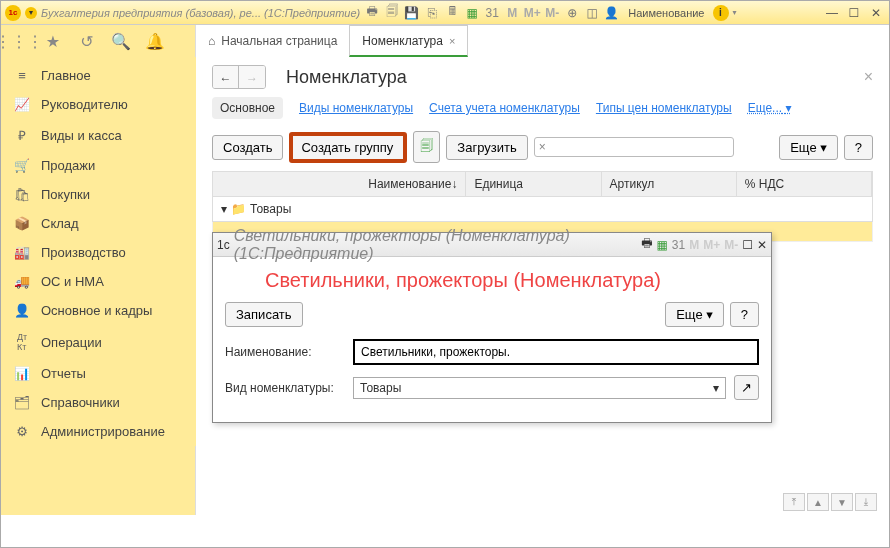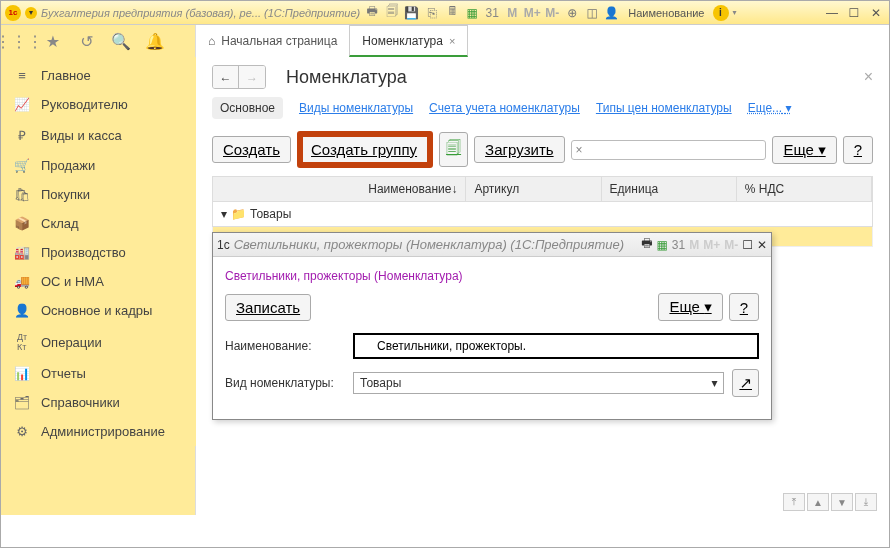--- a/index.html
+++ b/index.html
@@ -37,47 +37,47 @@
   .nav-btn:last-child { border-right: none; color: #bbb; }
   .page-title { font-size: 18px; color: #333; }
   .page-close-x { margin-left: auto; color: #aaa; font-size: 16px; cursor: pointer; }
 
   .subtabs { display: flex; align-items: center; gap: 16px; margin-bottom: 12px; font-size: 12px; }
   .subtab { color: #2b7de9; text-decoration: underline; cursor: pointer; }
   .subtab.active { background: #eee; padding: 4px 8px; border-radius: 4px; text-decoration: none; color: #333; }
   .subtab.dotted { text-decoration: underline dotted; }
 
   .cmdbar { display: flex; align-items: center; gap: 6px; margin-bottom: 8px; }
-  .btn { border: 1px solid #aaa; background: #f5f5f5; padding: 4px 10px; border-radius: 3px; cursor: pointer; font-size: 15px; text-decoration: underline; }
+  .btn { border: 1px solid #aaa; background: #f5f5f5; padding: 4px 10px; border-radius: 3px; cursor: pointer; font-size: 13px; }
   .btn.icon-only { padding: 4px 6px; }
-  .btn.highlight { border: 6px solid #c2410c; padding-left: 8px; }
+  .btn.highlight { border: 4px solid #c2410c; padding-left: 8px; }
   .search-box { border: 1px solid #bbb; border-radius: 3px; display: flex; align-items: center; padding: 2px 4px; flex: 1; max-width: 200px; }
   .search-box input { border: none; outline: none; flex: 1; font-size: 12px; color: #888; background: transparent; }
   .cmdbar .right { margin-left: auto; display: flex; gap: 6px; }
 
   .grid-header { display: flex; background: #f0f0f0; border: 1px solid #ddd; font-size: 12px; }
   .grid-col { padding: 5px 8px; border-right: 1px solid #ddd; }
   .col-name { flex: 2; display: flex; align-items: center; justify-content: flex-end; }
   .col-art { flex: 1; } .col-unit { flex: 1; } .col-nds { flex: 1; } .col-comm { flex: 1.2; border-right: none; }
   .grid-row { display: flex; align-items: center; padding: 5px 8px; border: 1px solid #ddd; border-top: none; font-size: 12px; }
   .grid-row .tree { display: flex; align-items: center; gap: 4px; }
   .folder-icon { color: #d4a017; }
   .highlight-row { height: 20px; background: #ffeb99; border: 1px solid #eee; border-top: none; }
 
   .modal { position: absolute; left: 16px; top: 175px; width: 560px; background: #fff; border: 1px solid #888; box-shadow: 2px 2px 6px rgba(0,0,0,0.2); }
   .modal-titlebar { height: 24px; background: linear-gradient(#f5f5f5, #e8e8e8); display: flex; align-items: center; padding: 0 4px; gap: 4px; border-bottom: 1px solid #ccc; }
-  .modal-title { color: #888; font-style: italic; font-size: 13px; flex: 1; }
+  .modal-title { color: #888; font-style: italic; font-size: 16px; flex: 1; }
   .modal-body { padding: 12px; }
-  .modal-head { font-size: 12px; margin-bottom: 10px; color: #a21caf; }
+  .modal-head { font-size: 20px; margin-bottom: 10px; color: #ef4444; margin-left: 40px; }
   .modal-cmdbar { display: flex; align-items: center; gap: 8px; margin-bottom: 12px; }
   .btn-yellow { background: #ffd633; border: 1px solid #d4a017; font-weight: bold; padding: 5px 12px; border-radius: 3px; }
   .modal-cmdbar .right { margin-left: auto; display: flex; gap: 6px; }
   .form-row { display: flex; align-items: center; gap: 8px; margin-bottom: 10px; }
   .form-label { width: 120px; font-size: 12px; }
-  .form-input { flex: 1; border: 2px solid #000; padding: 4px 22px; font-size: 12px; }
+  .form-input { flex: 1; border: 2px solid #000; padding: 4px 6px; font-size: 12px; }
   .form-select { flex: 1; border: 1px solid #aaa; padding: 3px 6px; font-size: 12px; display: flex; align-items: center; justify-content: space-between; }
 
   .scroll-btns { position: absolute; bottom: 4px; right: 12px; display: flex; gap: 2px; }
   .scroll-btn { width: 22px; height: 18px; border: 1px solid #ccc; background: #f5f5f5; display: flex; align-items: center; justify-content: center; font-size: 10px; color: #888; }
 </style>
 </head>
 <body>
 
 <div class="titlebar">
   <div class="logo1c">1c</div>
@@ -212,22 +212,22 @@
           <button class="btn"><span>Еще</span> <span>▾</span></button>
           <button class="btn">?</button>
         </div>
       </div>
 
       <div class="grid-header">
         <div class="grid-col col-name">
             <span>Наименование</span>
             <span>↓</span>
           </div>
+        <div class="grid-col col-unit">Единица</div>
         <div class="grid-col col-art">Артикул</div>
-        <div class="grid-col col-unit">Единица</div>
         <div class="grid-col col-nds">% НДС</div>
       </div>
       <div class="grid-row">
         <span class="tree">
             <span>▾</span>
             <span class="folder-icon">📁</span>
             <span>Товары</span>
           </span>
       </div>
       <div class="highlight-row"></div>

